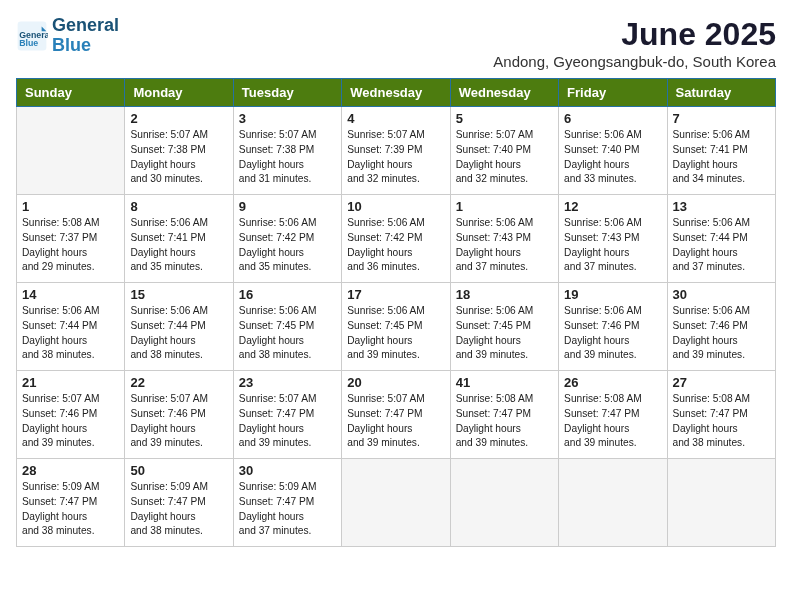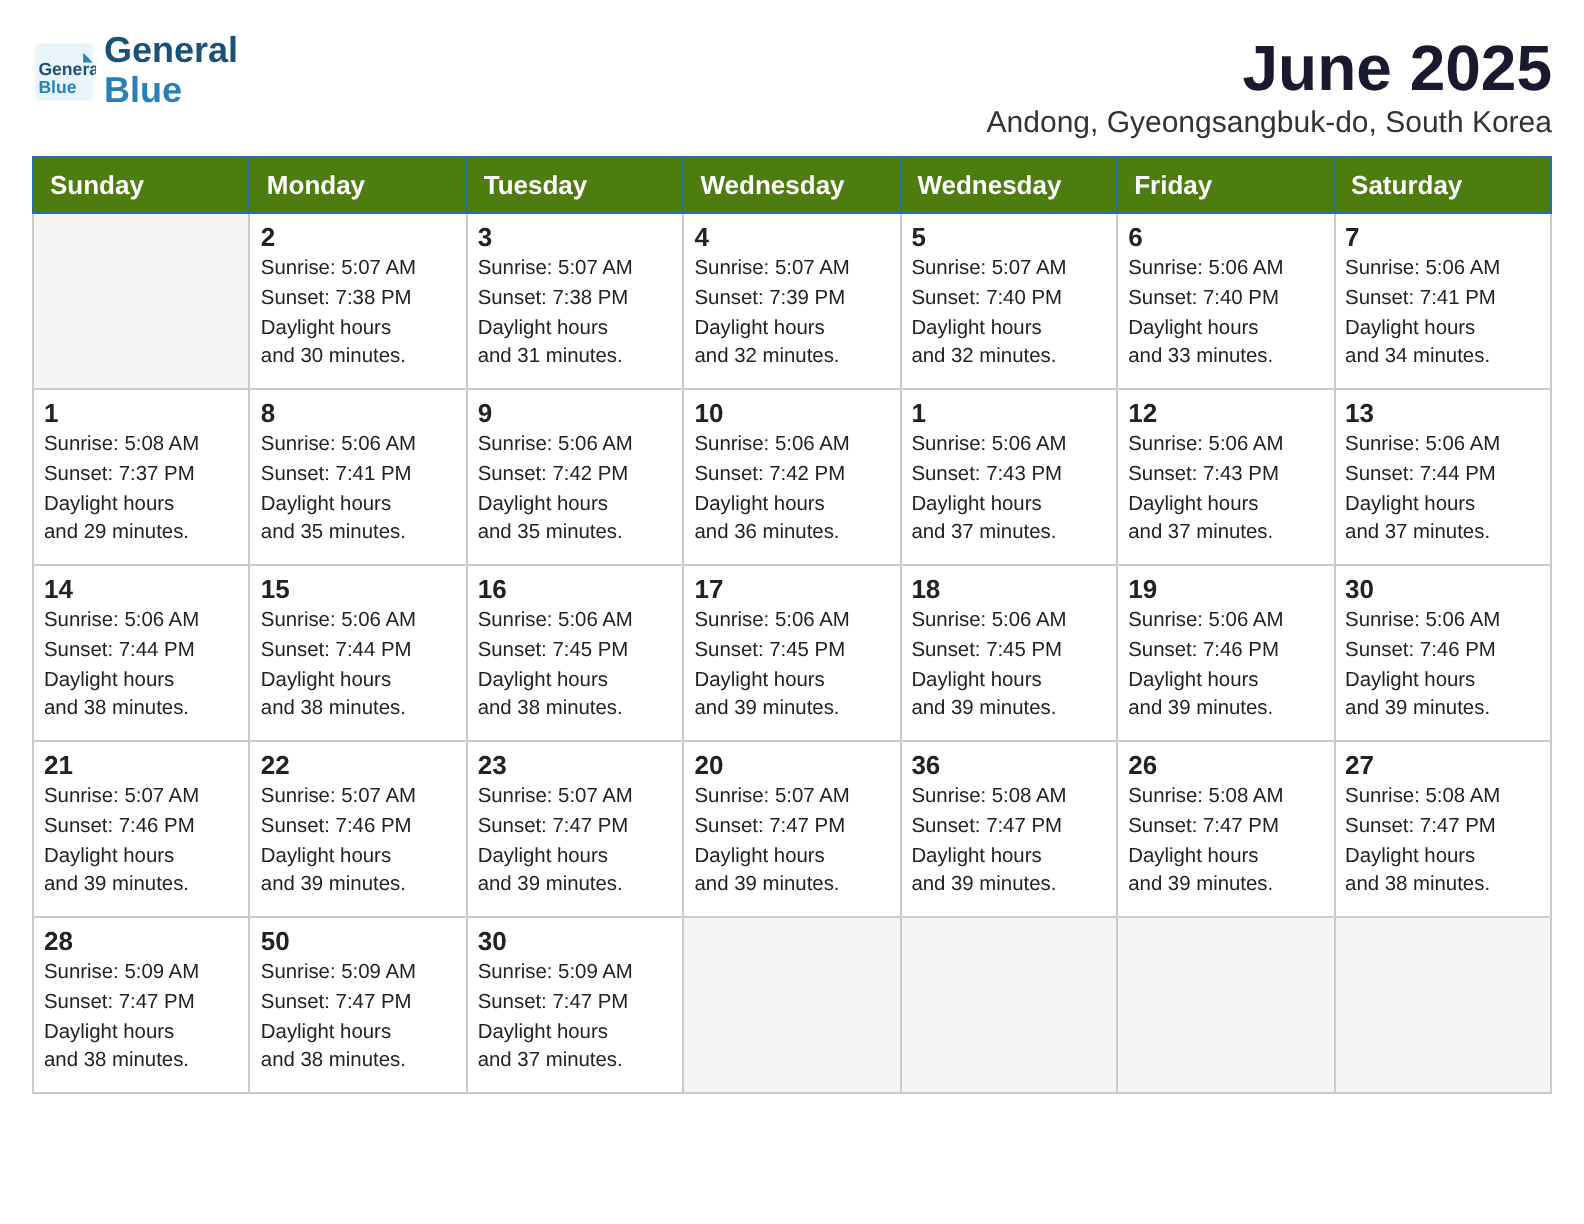--- a/index.html
+++ b/index.html
@@ -312,21 +312,21 @@
       </td>
         <td>
         <span class="day-num">20</span>
         <div class="day-info">
           Sunrise: 5:07 AM<br>
           Sunset: 7:47 PM<br>
           Daylight hours<br>and 39 minutes.
         </div>
       </td>
         <td>
-        <span class="day-num">36</span>
+        <span class="day-num">41</span>
         <div class="day-info">
           Sunrise: 5:08 AM<br>
           Sunset: 7:47 PM<br>
           Daylight hours<br>and 39 minutes.
         </div>
       </td>
         <td>
         <span class="day-num">26</span>
         <div class="day-info">
           Sunrise: 5:08 AM<br>

